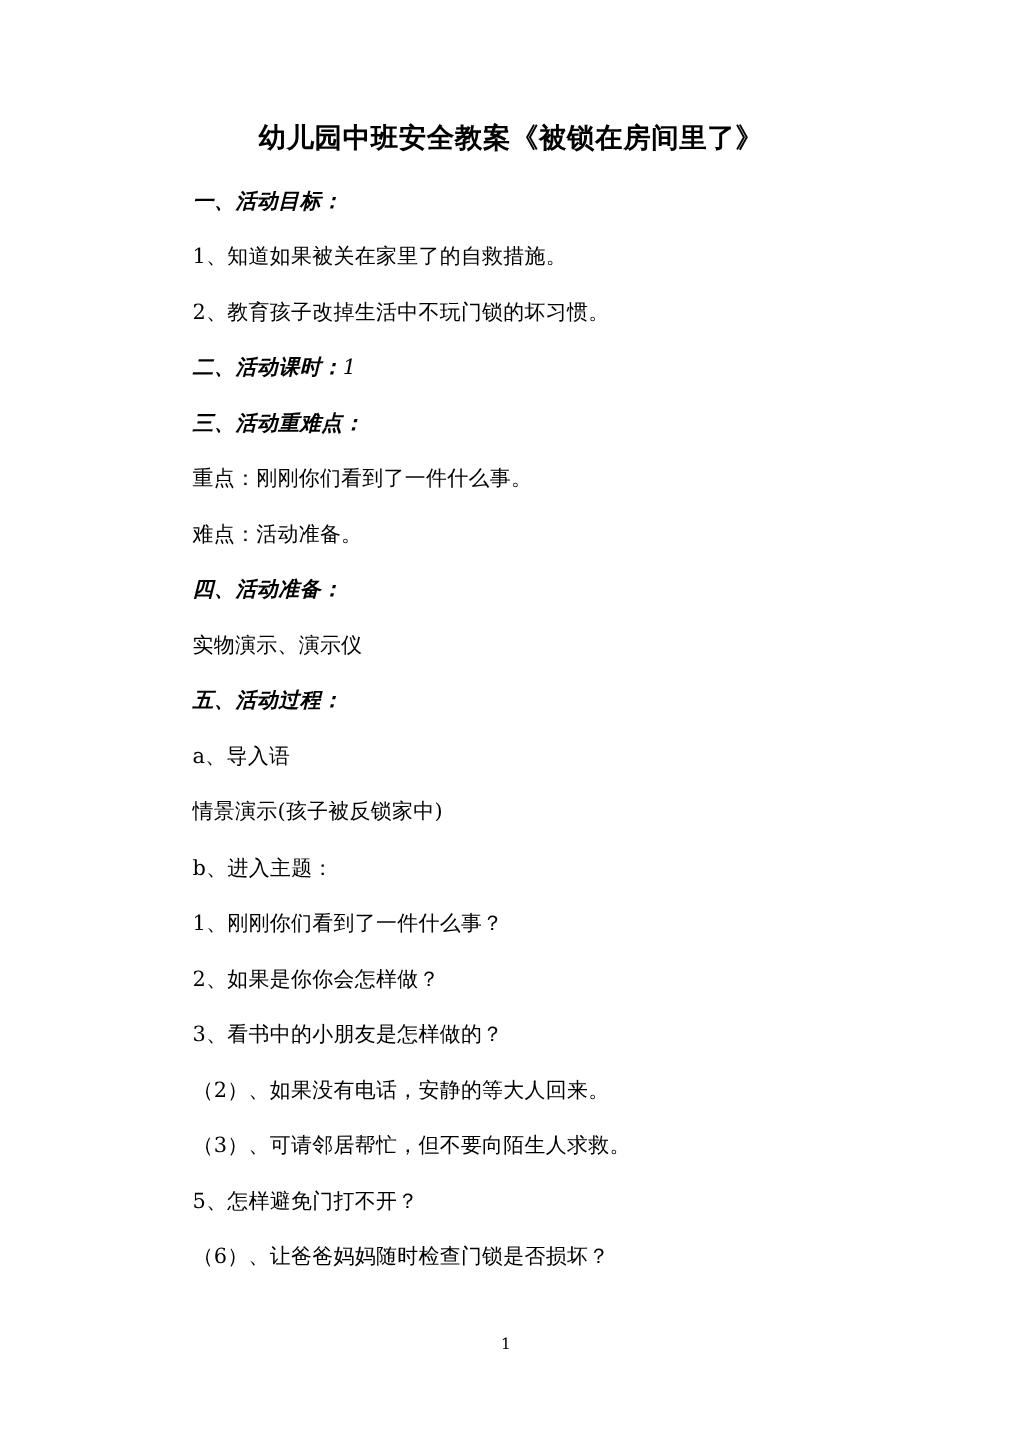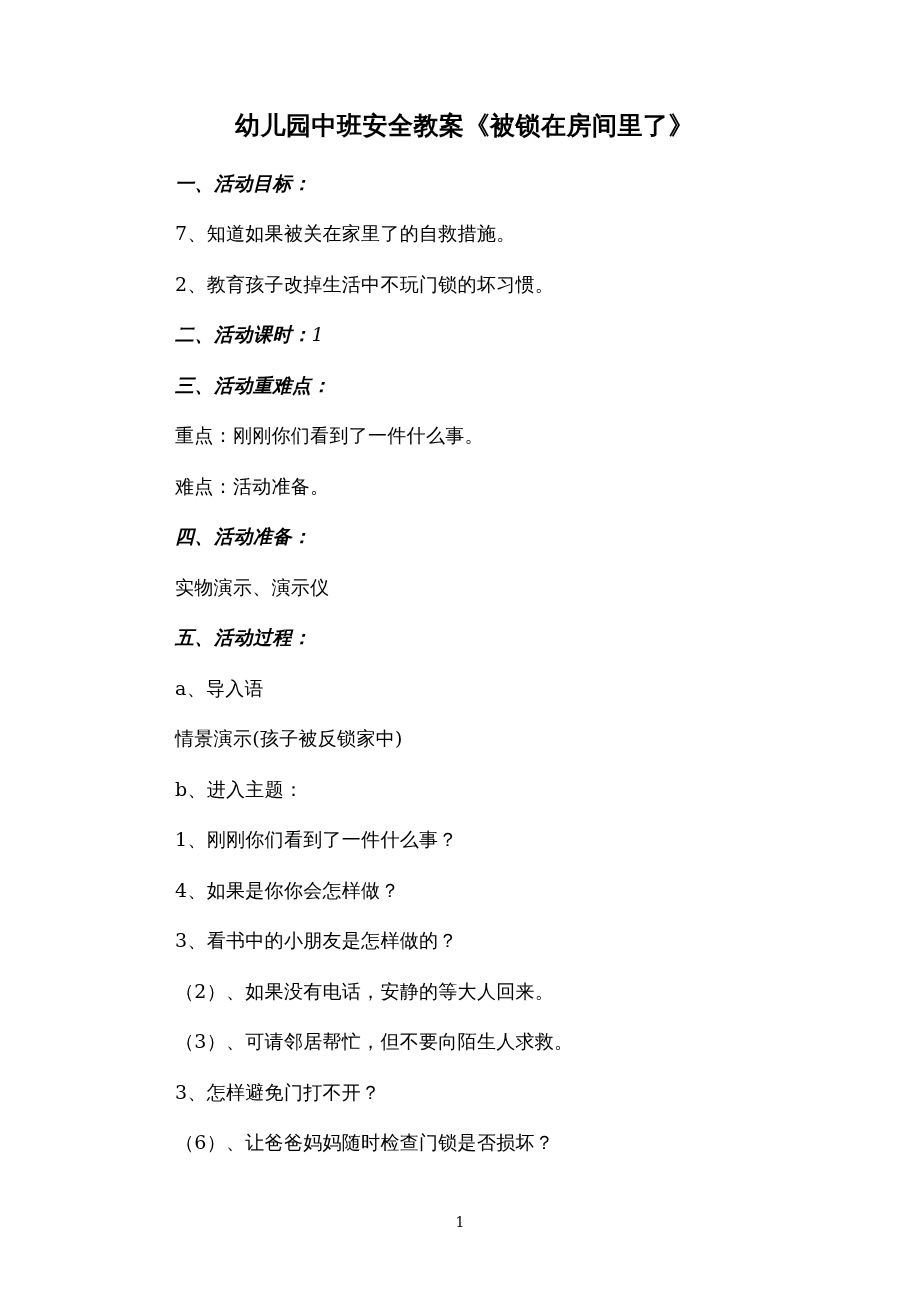--- a/index.html
+++ b/index.html
@@ -64,21 +64,21 @@
 <body>
 
 <div class="page">
 
   <div class="doc-title">幼儿园中班安全教案《被锁在房间里了》</div>
 
   <div class="heading">
     <span>一、活动目标：</span>
   </div>
 
-  <div class="para">7、知道如果被关在家里了的自救措施。</div>
+  <div class="para">1、知道如果被关在家里了的自救措施。</div>
   <div class="para">2、教育孩子改掉生活中不玩门锁的坏习惯。</div>
 
   <div class="heading">
     <span>二、活动课时：</span><span class="inline-normal">1</span>
   </div>
 
   <div class="heading">
     <span>三、活动重难点：</span>
   </div>
 
@@ -92,22 +92,22 @@
   <div class="para">实物演示、演示仪</div>
 
   <div class="heading">
     <span>五、活动过程：</span>
   </div>
 
   <div class="para">a、导入语</div>
   <div class="para">情景演示(孩子被反锁家中)</div>
   <div class="para">b、进入主题：</div>
   <div class="para">1、刚刚你们看到了一件什么事？</div>
-  <div class="para">4、如果是你你会怎样做？</div>
+  <div class="para">2、如果是你你会怎样做？</div>
   <div class="para">3、看书中的小朋友是怎样做的？</div>
   <div class="para">（2）、如果没有电话，安静的等大人回来。</div>
   <div class="para">（3）、可请邻居帮忙，但不要向陌生人求救。</div>
-  <div class="para">3、怎样避免门打不开？</div>
+  <div class="para">5、怎样避免门打不开？</div>
   <div class="para">（6）、让爸爸妈妈随时检查门锁是否损坏？</div>
 
 </div>
 
 <div class="page-number">1</div>
 
 </body></html>

